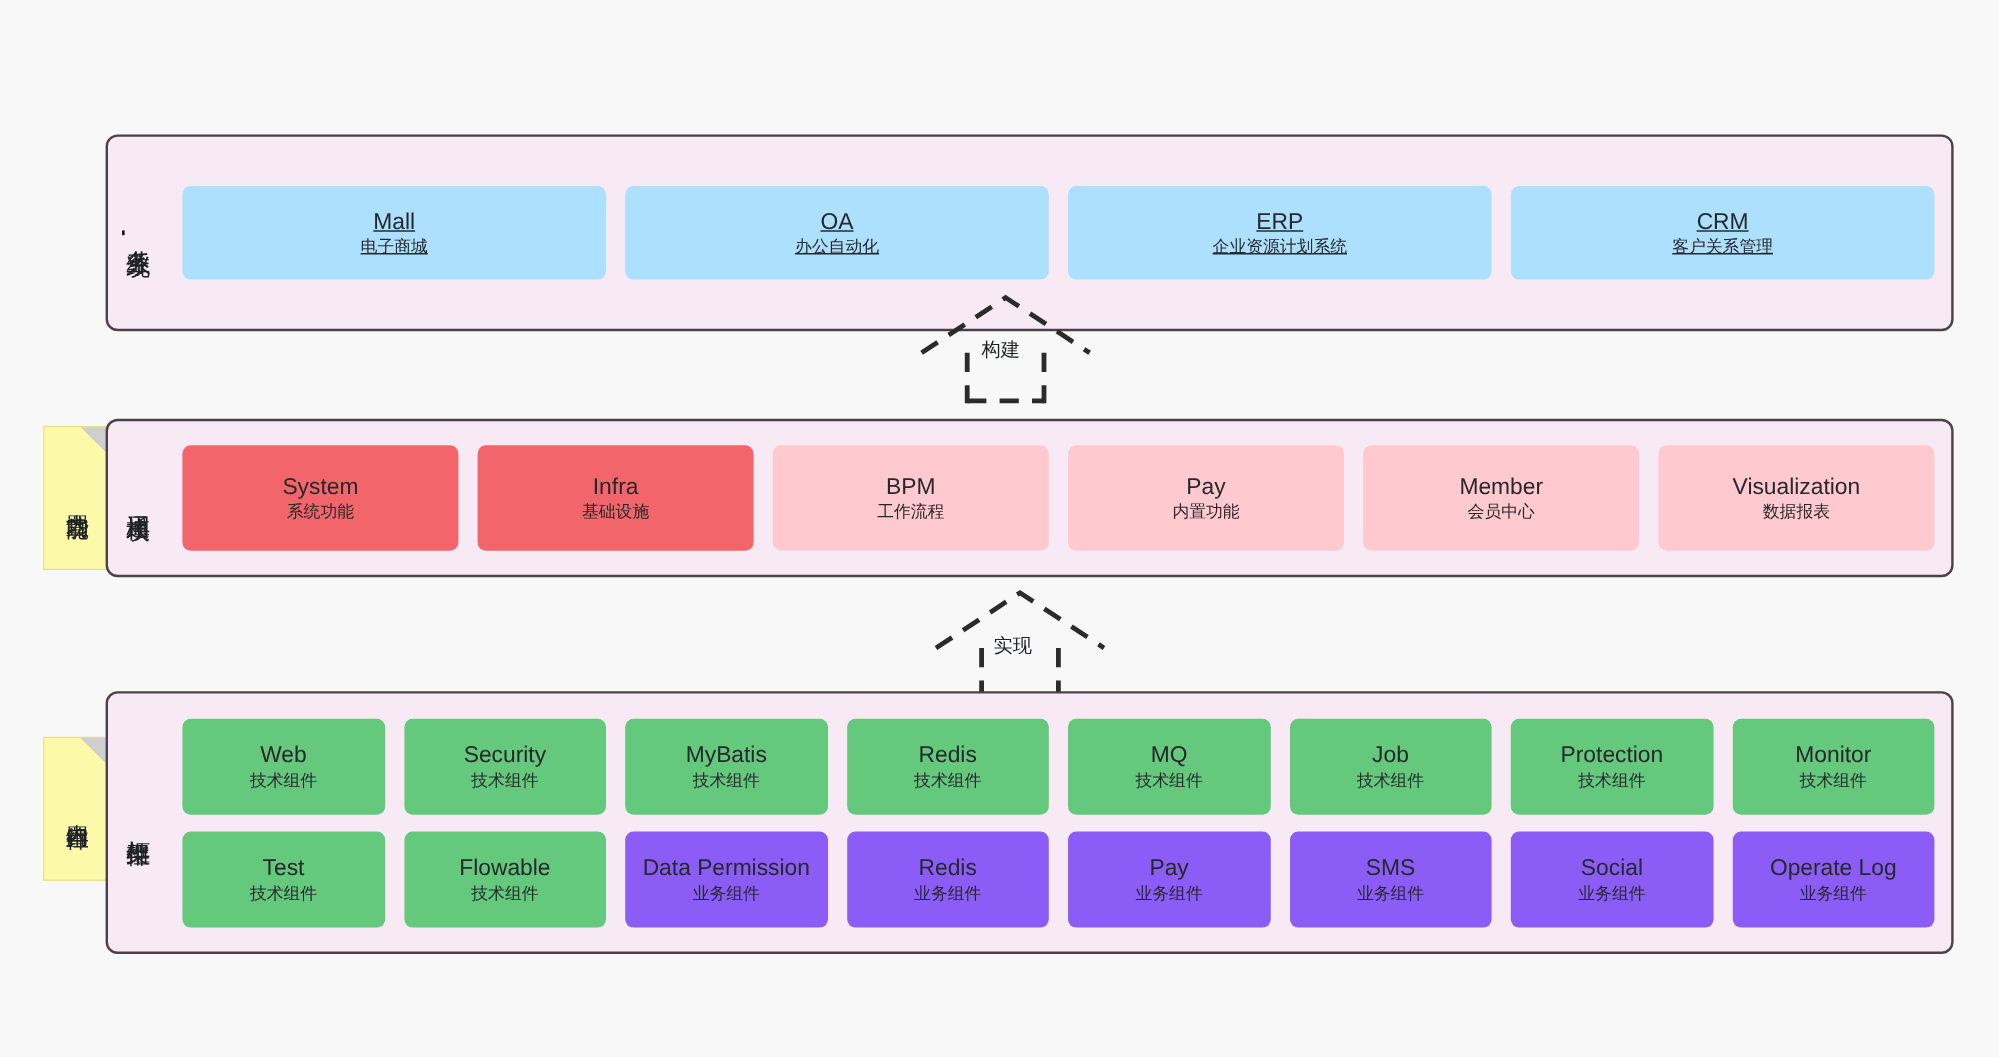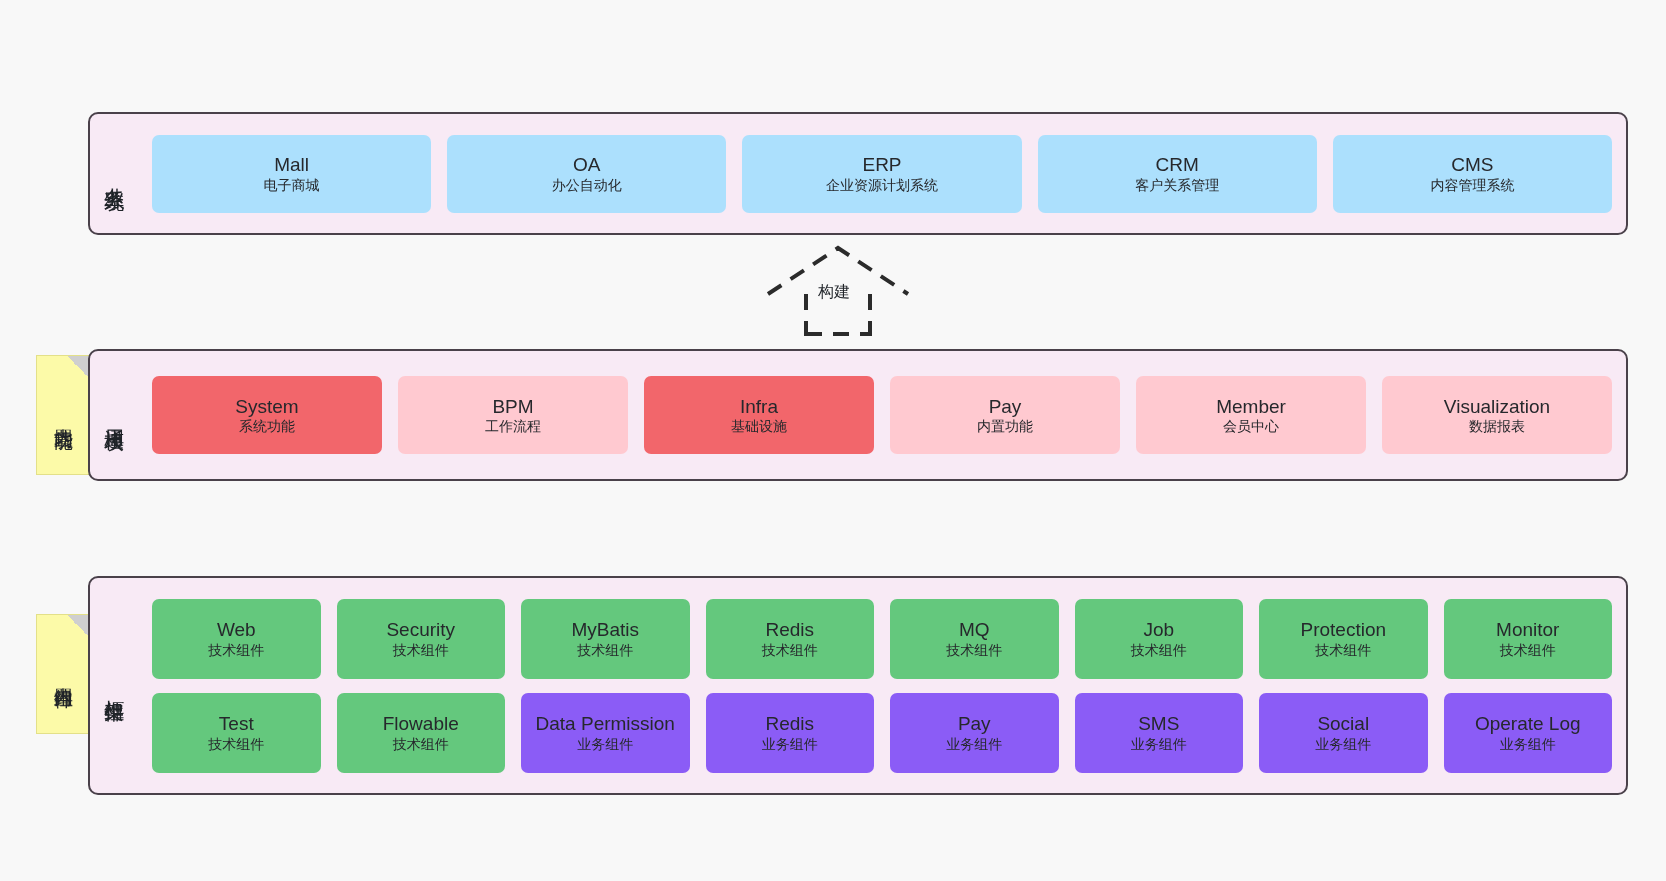--- a/index.html
+++ b/index.html
@@ -68,25 +68,25 @@
   .card .t2 { font-size: 14px; }
 
   
   .c-blue        { background: #ace0fd; }
   .c-red         { background: #f2666b; }
   .c-pink        { background: #ffc9d0; }
   .c-green       { background: #64c87d; }
   .c-lightgreen  { background: #8b5cf6; }
 
   
-  #layer-business  { left: 88px;  top: 112px; width: 1540px; height: 123px; }
+  #layer-business  { left: 88px;  top: 112px; width: 1540px; height: 164px; text-decoration: underline; }
   #layer-business  .card { height: 78px; }
 
   #layer-common    { left: 88px;  top: 349px; width: 1540px; height: 132px; }
-  #layer-common    .card { height: 78px; justify-content: center; }
+  #layer-common    .card { height: 88px; justify-content: center; }
 
   #layer-framework { left: 88px;  top: 576px; width: 1540px; height: 219px; }
   #layer-framework .card { height: 80px; }
 
   
   .note {
     position: absolute;
     width: 54px;
     background: #fcfaa8;
     border: 1px solid #e3e089;
@@ -146,24 +146,20 @@
           <span class="t2">办公自动化</span>
         </div>
         <div class="card c-blue">
           <span class="t1">ERP</span>
           <span class="t2">企业资源计划系统</span>
         </div>
         <div class="card c-blue">
           <span class="t1">CRM</span>
           <span class="t2">客户关系管理</span>
         </div>
-        <div class="card c-blue">
-          <span class="t1">CMS</span>
-          <span class="t2">内容管理系统</span>
-        </div>
       </div>
     </div>
   </div>
 
   <div class="arrow" id="arrow-build">
     <svg width="160" height="90" viewBox="0 0 160 90">
       <polyline points="10,48 80,2 150,48" fill="none" stroke="#2b2b2b" stroke-width="4" stroke-dasharray="16 11" stroke-linecap="butt"></polyline>
       <polyline points="48,48 48,90" fill="none" stroke="#2b2b2b" stroke-width="4" stroke-dasharray="16 11"></polyline>
       <polyline points="112,48 112,90" fill="none" stroke="#2b2b2b" stroke-width="4" stroke-dasharray="16 11"></polyline>
       <polyline points="48,88 112,88" fill="none" stroke="#2b2b2b" stroke-width="4" stroke-dasharray="16 11"></polyline>
@@ -177,44 +173,53 @@
   </div>
 
   <div class="layer" id="layer-common">
     <div class="layer-title">通用模块</div>
     <div class="layer-body">
       <div class="row">
         <div class="card c-red">
           <span class="t1">System</span>
           <span class="t2">系统功能</span>
         </div>
+        <div class="card c-red">
+          <span class="t1">Infra</span>
+          <span class="t2">基础设施</span>
+        </div>
         <div class="card c-pink">
           <span class="t1">BPM</span>
           <span class="t2">工作流程</span>
         </div>
-        <div class="card c-red">
-          <span class="t1">Infra</span>
-          <span class="t2">基础设施</span>
-        </div>
         <div class="card c-pink">
           <span class="t1">Pay</span>
           <span class="t2">内置功能</span>
         </div>
         <div class="card c-pink">
           <span class="t1">Member</span>
           <span class="t2">会员中心</span>
         </div>
         <div class="card c-pink">
           <span class="t1">Visualization</span>
           <span class="t2">数据报表</span>
         </div>
       </div>
     </div>
   </div>
 
+  <div class="arrow" id="arrow-implement">
+    <svg width="160" height="90" viewBox="0 0 160 90">
+      <polyline points="10,48 80,2 150,48" fill="none" stroke="#2b2b2b" stroke-width="4" stroke-dasharray="16 11" stroke-linecap="butt"></polyline>
+      <polyline points="48,48 48,90" fill="none" stroke="#2b2b2b" stroke-width="4" stroke-dasharray="16 11"></polyline>
+      <polyline points="112,48 112,90" fill="none" stroke="#2b2b2b" stroke-width="4" stroke-dasharray="16 11"></polyline>
+      <polyline points="48,88 112,88" fill="none" stroke="#2b2b2b" stroke-width="4" stroke-dasharray="16 11"></polyline>
+    </svg>
+    <span class="arrow-label">实现</span>
+  </div>
 
   <div class="note" id="note-builtin-component">
     <span class="fold"></span>
     <span>内置组件</span>
   </div>
 
   <div class="layer" id="layer-framework">
     <div class="layer-title">框架组件</div>
     <div class="layer-body">
 

